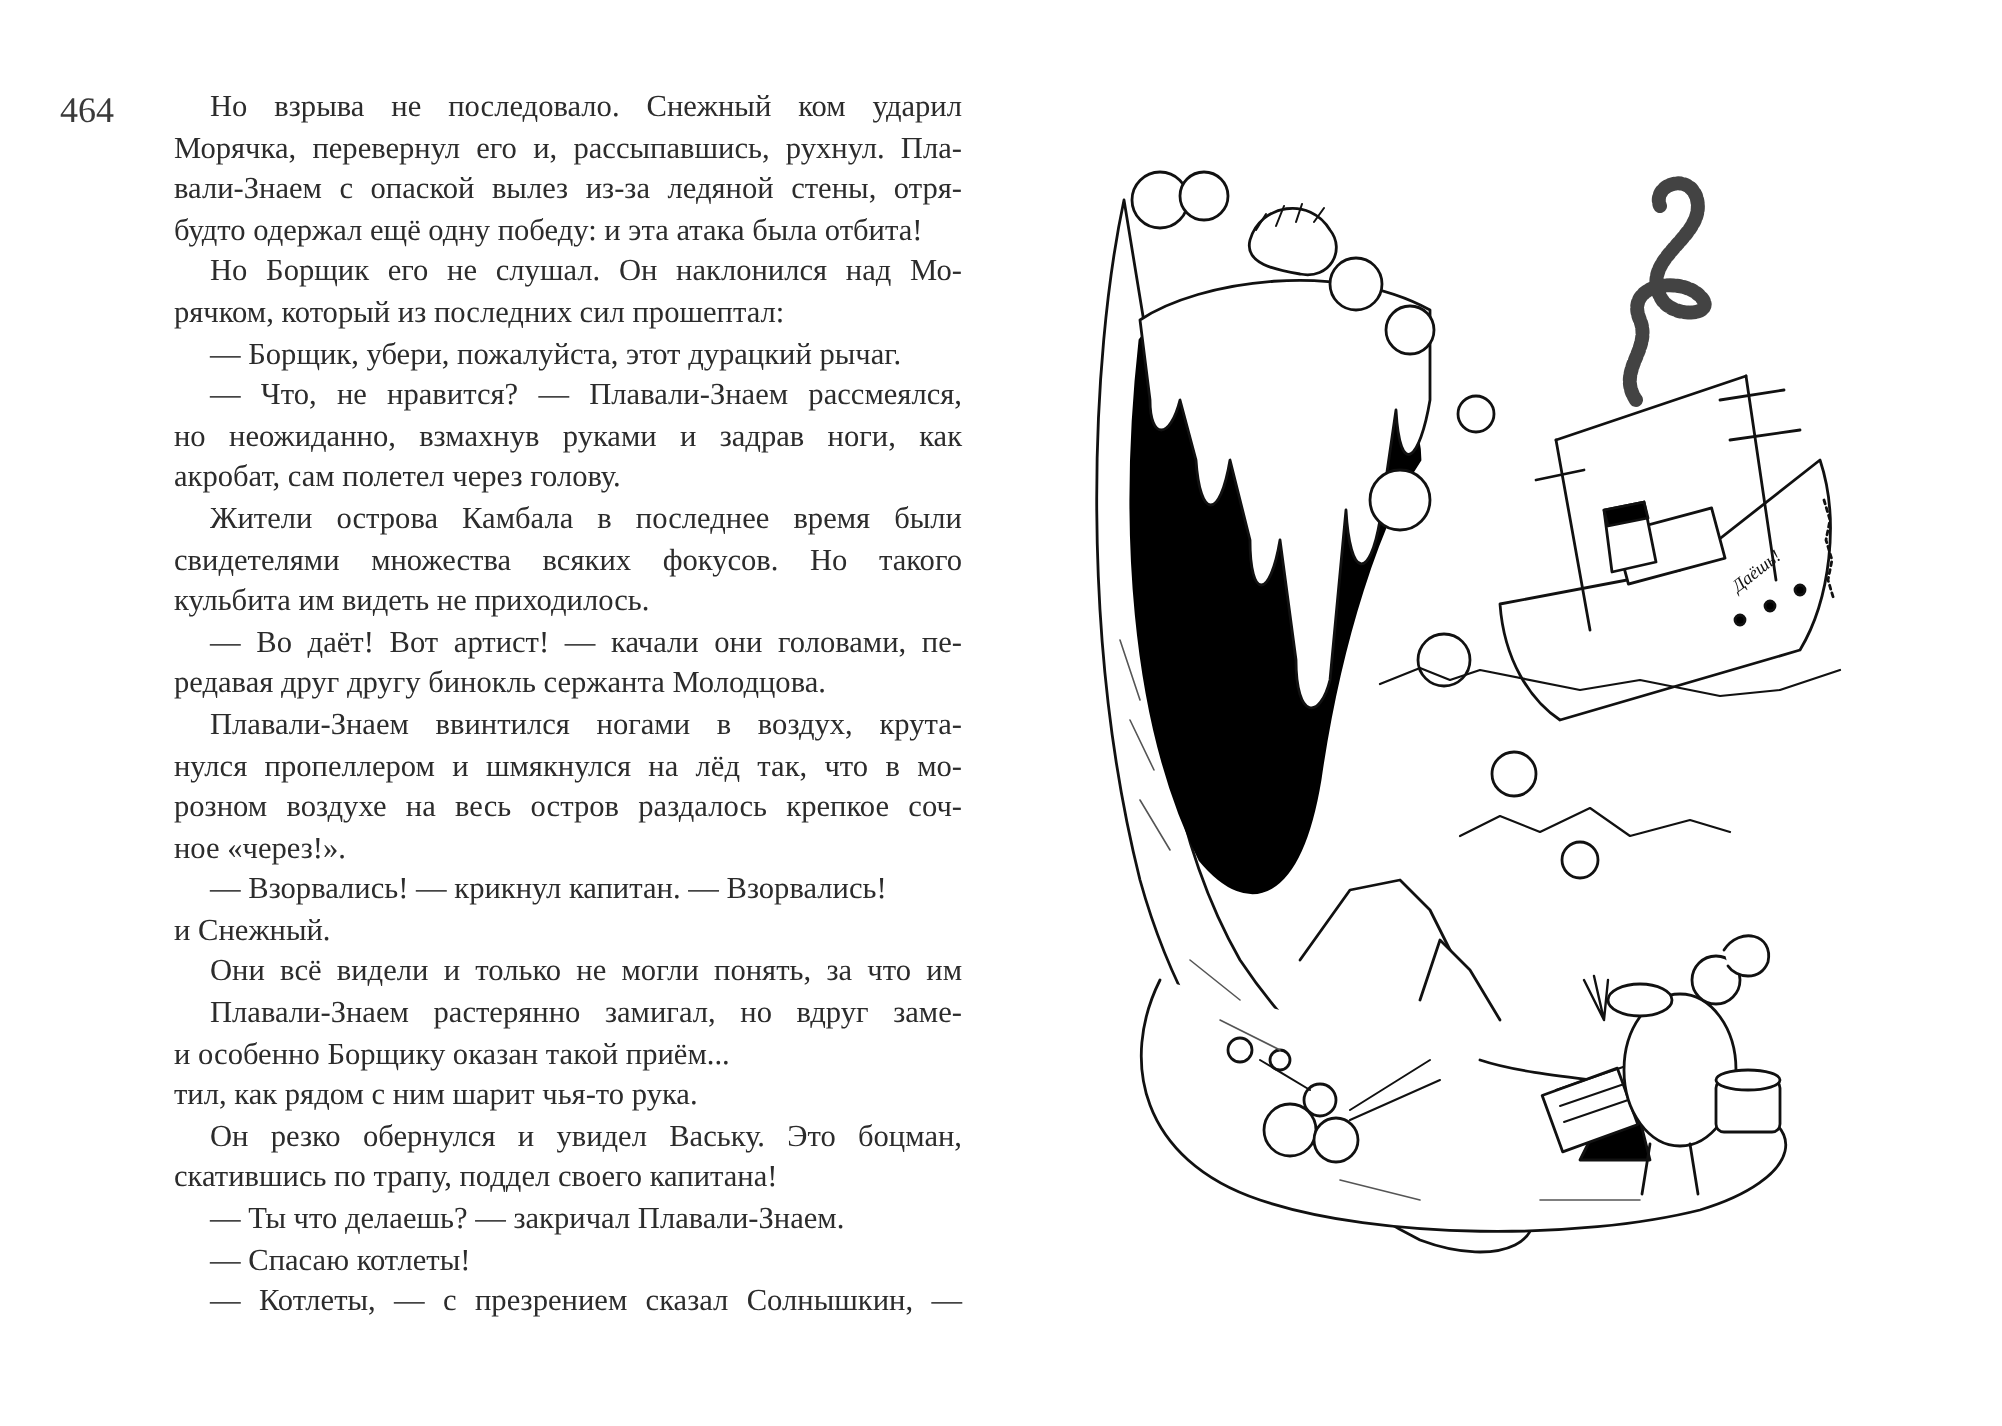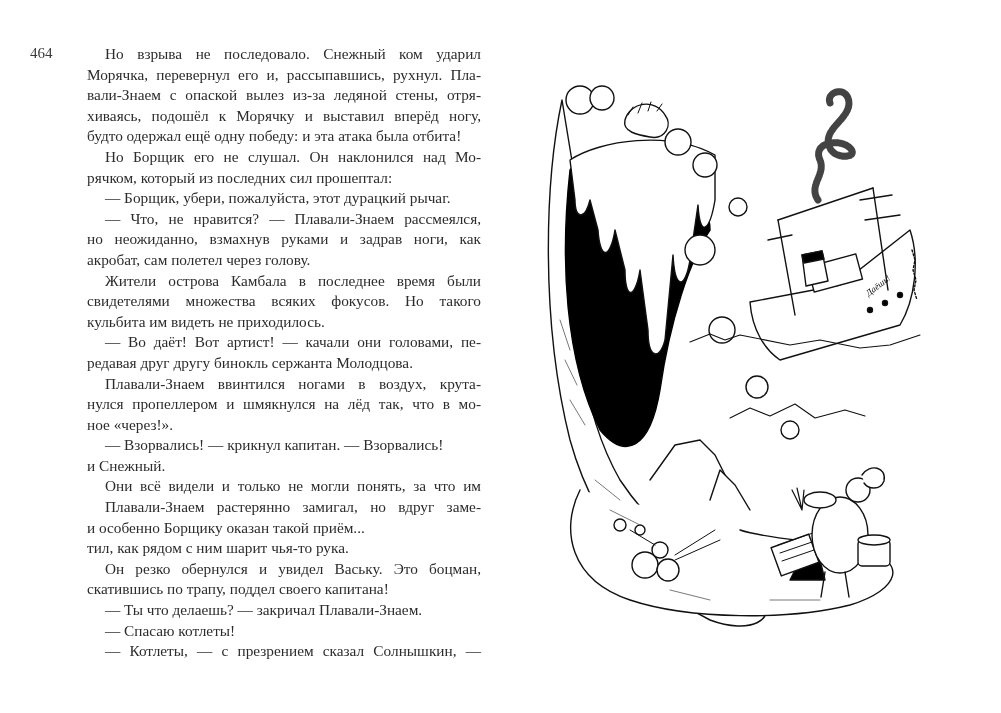--- a/index.html
+++ b/index.html
@@ -1,21 +1,21 @@
 <!DOCTYPE html>
 <html><head>
   <meta charset="utf-8">
   <style>
     html, body { margin: 0; padding: 0; background: #ffffff; }
     body { width: 1001px; height: 713px; position: relative; overflow: hidden; }
     .spread { position: absolute; left: 0; top: 0; width: 1001px; height: 713px; background: #ffffff; }
     .page-number {
       position: absolute; left: 30px; top: 45px;
       font-family: "Liberation Serif", "DejaVu Serif", serif;
-      font-size: 15px; color: #3a3a3a;
+      font-size: 18px; color: #3a3a3a;
     }
     .text-column {
       position: absolute; left: 87px; top: 44px; width: 394px;
       font-family: "Liberation Serif", "DejaVu Serif", serif;
       font-size: 15.3px; line-height: 20.6px; color: #2c2c2c;
     }
     .line { display: block; white-space: nowrap; text-align: justify; text-align-last: justify; height: 20.6px; }
     .line.last { text-align-last: left; }
     .line.indent { padding-left: 18px; }
     .illustration { position: absolute; left: 540px; top: 60px; width: 420px; height: 580px; }
@@ -23,35 +23,35 @@
 </head>
 <body>
 
 <div class="spread">
   <div class="page-number">464</div>
 
   <div class="text-column" id="text-column">
       <span class="line indent">Но взрыва не последовало. Снежный ком ударил</span>
       <span class="line">Морячка, перевернул его и, рассыпавшись, рухнул. Пла-</span>
       <span class="line">вали-Знаем с опаской вылез из-за ледяной стены, отря-</span>
-      <span class="line">хиваясь, подошёл к Морячку и выставил вперёд ногу,</span>
       <span class="line last">будто одержал ещё одну победу: и эта атака была отбита!</span>
       <span class="line indent">Но Борщик его не слушал. Он наклонился над Мо-</span>
       <span class="line last">рячком, который из последних сил прошептал:</span>
       <span class="line indent last">— Борщик, убери, пожалуйста, этот дурацкий рычаг.</span>
       <span class="line indent">— Что, не нравится? — Плавали-Знаем рассмеялся,</span>
       <span class="line">но неожиданно, взмахнув руками и задрав ноги, как</span>
       <span class="line last">акробат, сам полетел через голову.</span>
       <span class="line indent">Жители острова Камбала в последнее время были</span>
       <span class="line">свидетелями множества всяких фокусов. Но такого</span>
       <span class="line last">кульбита им видеть не приходилось.</span>
       <span class="line indent">— Во даёт! Вот артист! — качали они головами, пе-</span>
       <span class="line last">редавая друг другу бинокль сержанта Молодцова.</span>
       <span class="line indent">Плавали-Знаем ввинтился ногами в воздух, крута-</span>
       <span class="line">нулся пропеллером и шмякнулся на лёд так, что в мо-</span>
+      <span class="line">розном воздухе на весь остров раздалось крепкое соч-</span>
       <span class="line last">ное «через!».</span>
       <span class="line indent last">— Взорвались! — крикнул капитан. — Взорвались!</span>
       <span class="line last">и Снежный.</span>
       <span class="line indent">Они всё видели и только не могли понять, за что им</span>
       <span class="line indent">Плавали-Знаем растерянно замигал, но вдруг заме-</span>
       <span class="line last">и особенно Борщику оказан такой приём...</span>
       <span class="line last">тил, как рядом с ним шарит чья-то рука.</span>
       <span class="line indent">Он резко обернулся и увидел Ваську. Это боцман,</span>
       <span class="line last">скатившись по трапу, поддел своего капитана!</span>
       <span class="line indent last">— Ты что делаешь? — закричал Плавали-Знаем.</span>

